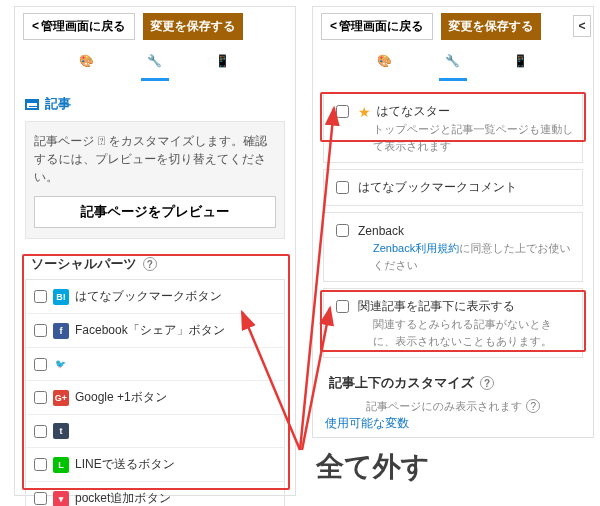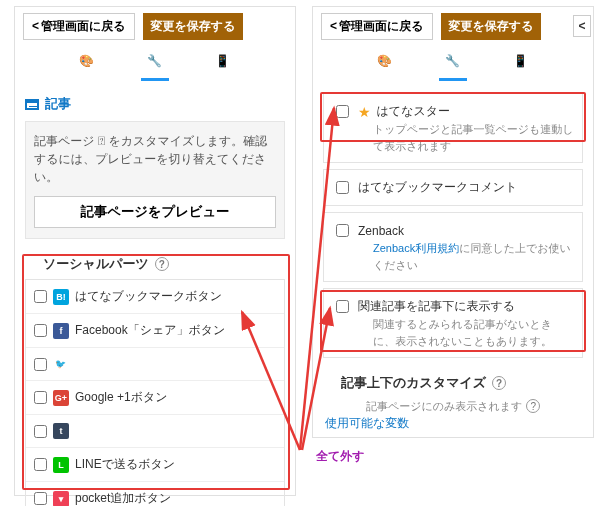--- a/index.html
+++ b/index.html
@@ -13,34 +13,34 @@
   .btn-save { border: none; background: #a16207; color: #fff; padding: 5px 8px; font-size: 12px; font-weight: bold; cursor: pointer; }
   .chev { display: inline-block; font-weight: bold; margin-right: 2px; }
   .tabs { display: flex; justify-content: center; gap: 40px; padding: 8px 0 0 0; }
   .tab { width: 28px; text-align: center; padding-bottom: 4px; color: #555; }
   .tab.active { border-bottom: 3px solid #2196F3; }
   .tab svg, .tab .glyph { width: 20px; height: 20px; display: inline-block; }
   .section-title { margin: 14px 10px 8px 10px; font-weight: bold; font-size: 13px; display: flex; align-items: center; gap: 6px; }
   .blue-title { color: #1078c7; }
   .graybox { margin: 6px 10px; padding: 10px 8px; background: #f5f5f5; border: 1px solid #e5e5e5; color: #555; line-height: 1.5; }
   .prev-btn { display: block; width: 100%; margin-top: 10px; padding: 6px 0; border: 1px solid #ccc; background: #fff; font-weight: bold; cursor: pointer; }
-  .subhead { margin: 16px 12px 6px 28px; font-weight: bold; font-size: 13px; color: #333; display: flex; align-items: center; gap: 6px; }
+  .subhead { margin: 16px 12px 6px 16px; font-weight: bold; font-size: 13px; color: #333; display: flex; align-items: center; gap: 6px; }
   .list { margin: 0 10px 10px 10px; border: 1px solid #e3e3e3; }
   .list-item { display: flex; align-items: center; gap: 6px; padding: 8px; border-top: 1px solid #eee; }
   .list-item:first-child { border-top: none; }
   .list-item input[type=checkbox] { margin: 0; }
   .icn { width: 16px; height: 16px; border-radius: 2px; display: inline-flex; align-items: center; justify-content: center; color: #fff; font-size: 9px; font-weight: bold; }
   .fb { background:#3b5998; } .tw { background:#fff; color:#1da1f2; } .gp { background:#db4437; } .tb { background:#36465d; } .ln { background:#00c300; } .pk { background:#ef4056; } .hb { background:#00a4de; }
   .card { margin: 6px 10px; border: 1px solid #e3e3e3; padding: 8px; }
   .note { color: #888; font-size: 11px; line-height: 1.5; padding-left: 41px; }
   .link { color: #1078c7; }
   .help { display: inline-block; width: 14px; height: 14px; border: 1px solid #999; border-radius: 50%; text-align: center; font-size: 10px; line-height: 13px; color: #777; }
   
   .redbox { position: absolute; border: 2px solid #e53935; border-radius: 2px; pointer-events: none; }
-  .ann-text { position: absolute; color: #a21caf; font-size: 12px; font-weight: bold; }
+  .ann-text { position: absolute; color: #404040; font-size: 28px; font-weight: bold; }
   .arrow { position: absolute; pointer-events: none; }
   .sq-icon { width: 14px; height: 11px; border: 2px solid #1078c7; display: inline-block; background:
     linear-gradient(#1078c7,#1078c7) 0 0/100% 2px no-repeat,
     linear-gradient(#1078c7,#1078c7) 2px 5px/8px 1px no-repeat,
     linear-gradient(#1078c7,#1078c7) 2px 8px/8px 1px no-repeat; }
   .star { color:#f5a623; font-size:14px; line-height:1; }
   .right-chev-box { position:absolute; right:2px; top:8px; border:1px solid #ccc; width:18px; height:22px; display:flex; align-items:center; justify-content:center; font-weight:bold; }
 </style>
 </head>
 <body>

